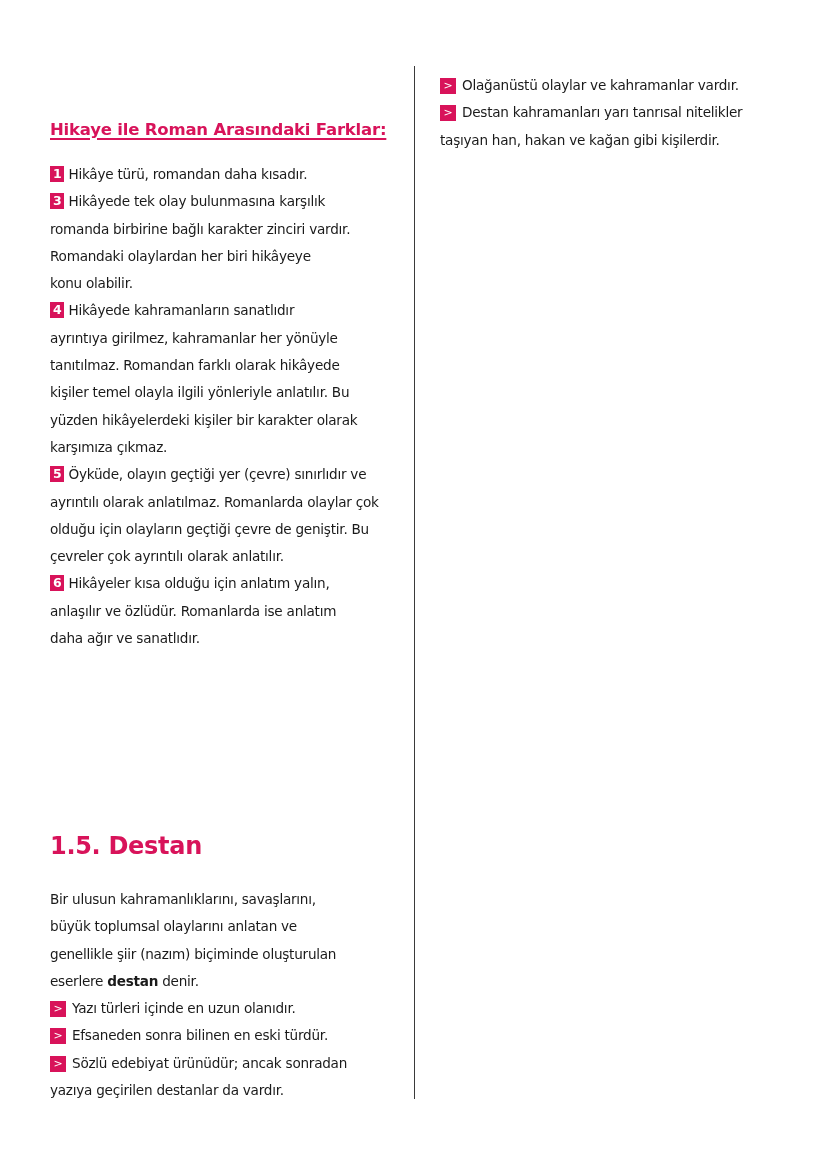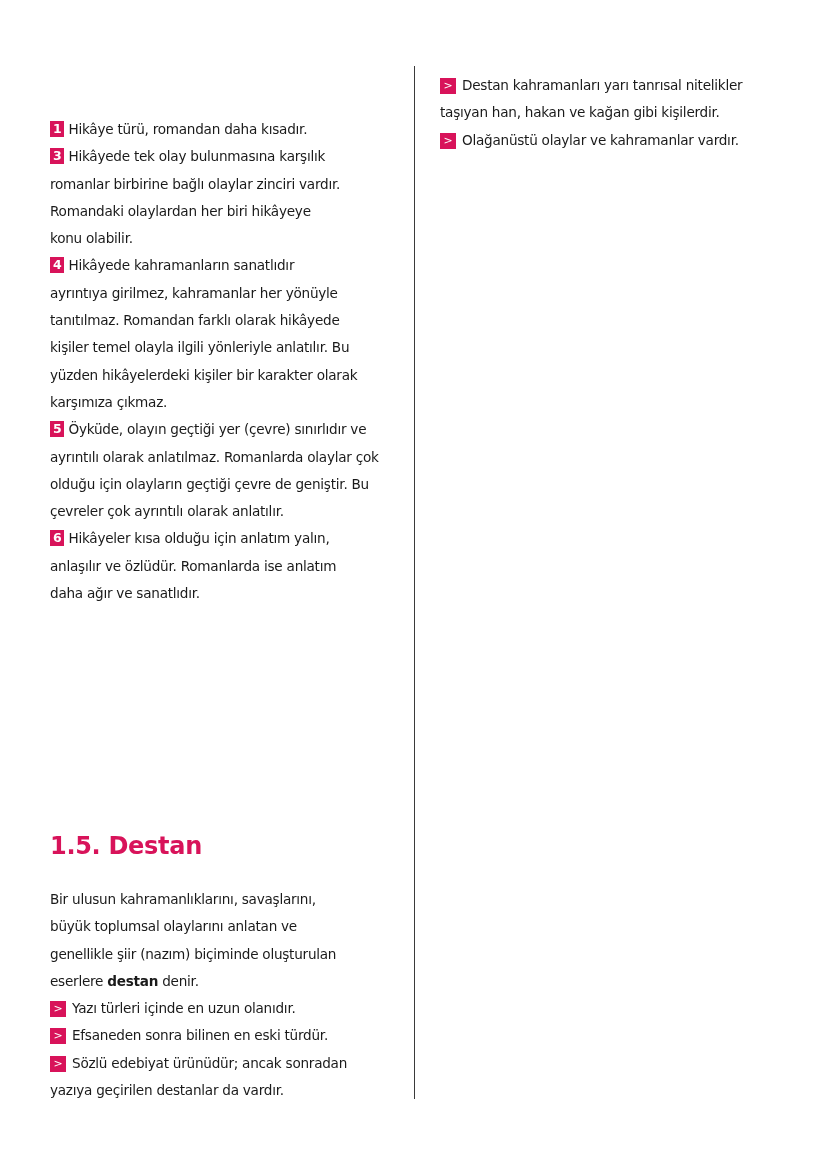--- a/index.html
+++ b/index.html
@@ -16,25 +16,26 @@
   .arrow { display:inline-block; background:#d8135a; color:#fff; font-size:11px;
            line-height:16px; width:16px; text-align:center; margin-right:6px; vertical-align:1px; }
   .h-sec { position:absolute; left:50px; top:832px; font-weight:bold; font-size:24px; color:#d8135a; margin:0; letter-spacing:-0.3px; }
   .destan-block { position:absolute; left:50px; top:886px; width:345px; }
   b.kw { font-weight:bold; }
 </style>
 </head>
 <body>
 
 <div class="col-left">
+  <p class="h-sub">Hikaye ile Roman Arasındaki Farklar:</p>
 
   <p class="para"><span class="badge">1</span><span>Hikâye türü, romandan daha kısadır.</span></p>
 
 
-  <p class="para"><span class="badge">3</span><span>Hikâyede tek olay bulunmasına karşılık</span><br><span>romanlar birbirine bağlı olaylar zinciri vardır.</span><br><span>Romandaki olaylardan her biri hikâyeye</span><br><span>konu olabilir.</span></p>
+  <p class="para"><span class="badge">3</span><span>Hikâyede tek olay bulunmasına karşılık</span><br><span>romanda birbirine bağlı karakter zinciri vardır.</span><br><span>Romandaki olaylardan her biri hikâyeye</span><br><span>konu olabilir.</span></p>
 
   <p class="para"><span class="badge">4</span><span>Hikâyede kahramanların sanatlıdır</span><br><span>ayrıntıya girilmez, kahramanlar her yönüyle</span><br><span>tanıtılmaz. Romandan farklı olarak hikâyede</span><br><span>kişiler temel olayla ilgili yönleriyle anlatılır. Bu</span><br><span>yüzden hikâyelerdeki kişiler bir karakter olarak</span><br><span>karşımıza çıkmaz.</span></p>
 
   <p class="para"><span class="badge">5</span><span>Öyküde, olayın geçtiği yer (çevre) sınırlıdır ve</span><br><span>ayrıntılı olarak anlatılmaz. Romanlarda olaylar çok</span><br><span>olduğu için olayların geçtiği çevre de geniştir. Bu</span><br><span>çevreler çok ayrıntılı olarak anlatılır.</span></p>
 
   <p class="para"><span class="badge">6</span><span>Hikâyeler kısa olduğu için anlatım yalın,</span><br><span>anlaşılır ve özlüdür. Romanlarda ise anlatım</span><br><span>daha ağır ve sanatlıdır.</span></p>
 </div>
 
 <h2 class="h-sec">1.5. Destan</h2>
 
@@ -42,15 +43,15 @@
   <p class="para"><span>Bir ulusun kahramanlıklarını, savaşlarını,</span><br><span>büyük toplumsal olaylarını anlatan ve</span><br><span>genellikle şiir (nazım) biçiminde oluşturulan</span><br><span>eserlere </span><b class="kw">destan</b><span> denir.</span></p>
 
   <p class="para"><span class="arrow">&gt;</span><span>Yazı türleri içinde en uzun olanıdır.</span></p>
   <p class="para"><span class="arrow">&gt;</span><span>Efsaneden sonra bilinen en eski türdür.</span></p>
   <p class="para"><span class="arrow">&gt;</span><span>Sözlü edebiyat ürünüdür; ancak sonradan</span><br><span>yazıya geçirilen destanlar da vardır.</span></p>
 </div>
 
 <div class="divider"></div>
 
 <div class="col-right">
+  <p class="para"><span class="arrow">&gt;</span><span>Olağanüstü olaylar ve kahramanlar vardır.</span></p>
   <p class="para"><span class="arrow">&gt;</span><span>Destan kahramanları yarı tanrısal nitelikler</span><br><span>taşıyan han, hakan ve kağan gibi kişilerdir.</span></p>
-  <p class="para"><span class="arrow">&gt;</span><span>Olağanüstü olaylar ve kahramanlar vardır.</span></p>
 </div>
 
 </body></html>

